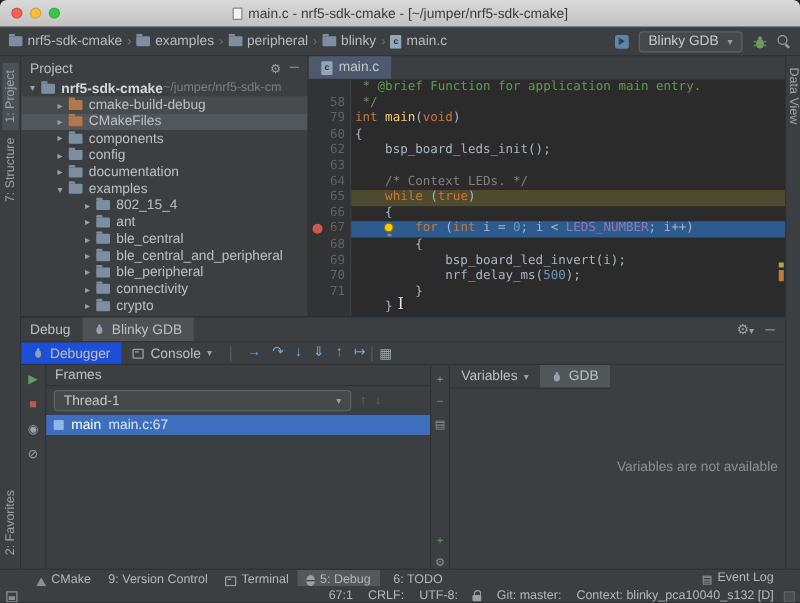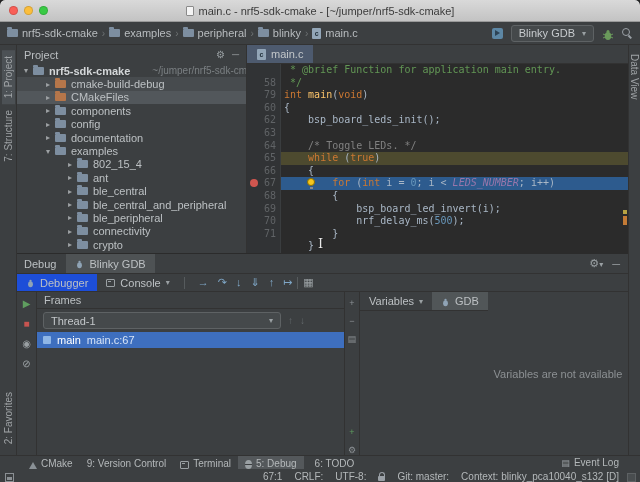--- a/index.html
+++ b/index.html
@@ -47,37 +47,37 @@
   .pp-header{height:19px;display:flex;align-items:center;padding:0 7px;font-size:11px;color:#bbbfc2}
   .pp-icons{margin-left:auto;display:flex;align-items:center;gap:7px;color:#9aa0a3;font-size:10px}
   #tree{font-size:11px;color:#bcc0c3}
   .tree-row{display:flex;align-items:center;height:13.4px;white-space:nowrap;overflow:hidden}
   .tree-row.hover{background:#474b4e}
   .tree-row.selected{background:#52575b}
   .tree-arrow{width:10px;font-size:8px;color:#9da1a4;text-align:center;flex:none}
   .tree-row .folder-ico{margin-left:2px}
   .tree-label{margin-left:5px}
   .tree-label.root{font-weight:bold;color:#d4d7d9}
-  .tree-suffix{color:#7a7f82;margin-left:22px;font-size:10px}
+  .tree-suffix{color:#7a7f82;margin-left:0;font-size:10px}
 
   
   .editor{position:absolute;left:247px;top:45px;width:381px;height:208px;background:#2b2b2b}
   .tabbar{height:19px;background:#3c3f41;border-bottom:1px solid #323232;display:flex;align-items:stretch}
   .etab{display:flex;align-items:center;gap:5px;padding:0 10px;background:#4d5a6e;color:#c3c7ca;font-size:11px}
   .code-wrap{position:absolute;left:0;top:19px;right:0;bottom:0;overflow:hidden;font-family:"DejaVu Sans Mono",monospace}
   .gutter-bg{position:absolute;left:0;top:0;width:34px;height:100%;background:#313335;border-right:1px solid #3a3d3f}
   #code-lines{position:absolute;left:0;top:0;right:0}
   .cline{display:flex;height:12.6px;line-height:12.6px;font-size:10px}
   .lnum{width:34px;flex:none;text-align:right;padding-right:5px;color:#606366;position:relative;z-index:2}
   .bp{position:absolute;left:3px;top:2px;width:8px;height:8px;border-radius:50%;background:#d0564f}
   .ltext{flex:1;white-space:pre;color:#a9b7c6;position:relative;padding-left:3px}
   .bg-exec{background:#2d5b8e}
   .bg-caret{background:#4d4a2f}
   .tk-kw{color:#cc7832}.tk-doc{color:#629755}.tk-cm{color:#808080}.tk-num{color:#6897bb}
-  .tk-const{color:#9876aa;font-style:italic}.tk-fn{color:#ffc66b}.tk-d{color:#a9b7c6}
+  .tk-const{color:#9876aa;}.tk-fn{color:#ffc66b}.tk-d{color:#a9b7c6}
   .bulb{position:absolute;left:26px;top:1px;width:8px;height:8px;background:#f5c71e;border:1px solid #8a6d00;border-radius:50%;z-index:3}
   .bulb::after{content:"";position:absolute;left:2px;top:8px;width:3px;height:2px;background:#8a8a8a}
   .mark{position:absolute;right:1px;width:4px;z-index:4}
   .mark.y{top:146px;height:4px;background:#b8a343}
   .mark.o{top:152px;height:9px;background:#c47b36}
   .ibeam{position:absolute;left:71px;top:172px;color:#e8e8e8;font-family:"DejaVu Serif",serif;font-size:13px;z-index:5;text-shadow:0 0 2px #000}
 
   
   .debug-panel{position:absolute;left:17px;top:253px;width:611px;height:202px;background:#3c3f41;border-top:1px solid #2b2b2b;display:flex;flex-direction:column}
   .d-header{height:19px;display:flex;align-items:center;font-size:11px;color:#bcc0c3;padding-left:7px;gap:10px}
@@ -322,21 +322,21 @@
           <div class="cline">
             <span class="lnum">62</span>
             <span class="ltext"><span class="tk-d">    bsp_board_leds_init();</span></span>
           </div>
           <div class="cline">
             <span class="lnum">63</span>
             <span class="ltext"></span>
           </div>
           <div class="cline">
             <span class="lnum">64</span>
-            <span class="ltext"><span class="tk-d">    </span><span class="tk-cm">/* Toggle LEDs. */</span></span>
+            <span class="ltext"><span class="tk-d">    </span><span class="tk-cm">/* Context LEDs. */</span></span>
           </div>
           <div class="cline">
             <span class="lnum">65</span>
             <span class="ltext bg-caret"><span class="tk-d">    </span><span class="tk-kw">while</span><span class="tk-d"> (</span><span class="tk-kw">true</span><span class="tk-d">)</span></span>
           </div>
           <div class="cline">
             <span class="lnum">66</span>
             <span class="ltext"><span class="tk-d">    {</span></span>
           </div>
           <div class="cline">

